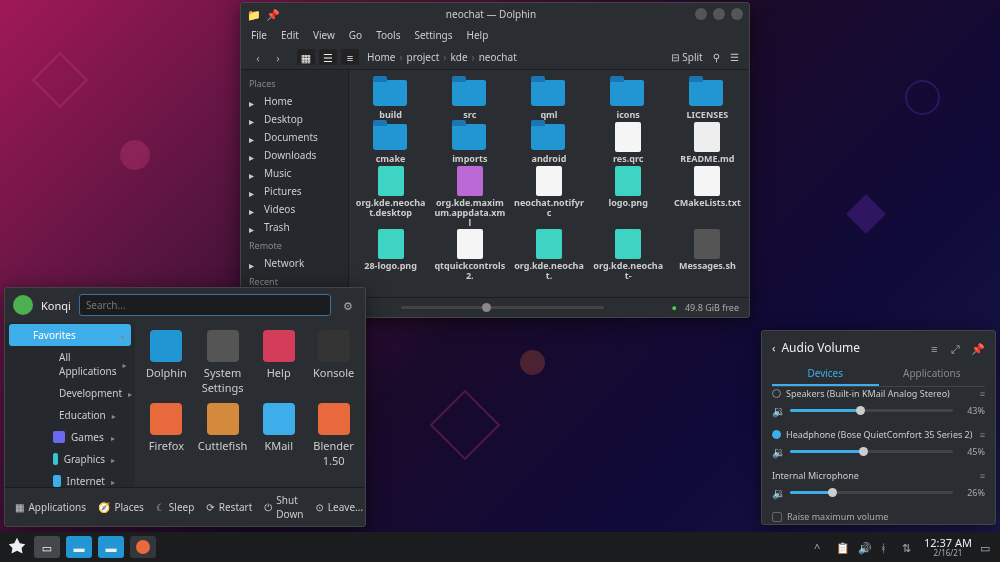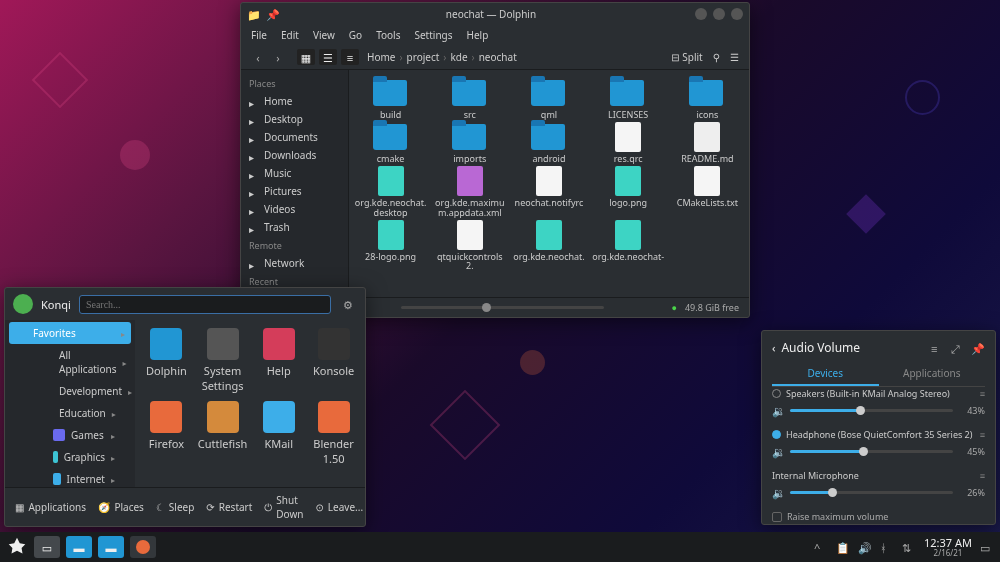--- a/index.html
+++ b/index.html
@@ -25,41 +25,41 @@
 .toolbar .views{display:flex;gap:4px;margin-left:4px;}
 .toolbar .vbtn{width:18px;height:16px;background:#222;border-radius:2px;cursor:pointer;display:flex;align-items:center;justify-content:center;}
 .breadcrumb{display:flex;gap:4px;font-size:10px;color:#ccc;align-items:center;}
 .breadcrumb .sep{color:#666;}
 .toolbar .right{margin-left:auto;display:flex;gap:10px;align-items:center;font-size:10px;color:#ccc;}
 .dolphin-body{display:flex;flex:1;min-height:0;}
 .places{width:108px;background:#25282c;border-right:1px solid #1a1c1e;padding:4px 0;font-size:10px;overflow:hidden;}
 .places .hdr{color:#888;padding:3px 8px 2px;font-size:9px;}
 .places .item{display:flex;align-items:center;gap:5px;padding:2px 8px;color:#ccc;cursor:pointer;}
 .places .item .pi{width:10px;height:10px;display:inline-block;}
-.filegrid{flex:1;padding:8px 4px;display:grid;grid-template-columns:repeat(5,1fr);gap:2px 4px;align-content:start;overflow:hidden;}
+.filegrid{flex:1;padding:8px 4px;display:grid;grid-template-columns:repeat(5,1fr);gap:2px 4px;align-content:start;overflow:hidden;font-weight:bold;}
 .fitem{display:flex;flex-direction:column;align-items:center;text-align:center;cursor:pointer;}
 .fitem .icn{width:36px;height:30px;margin-bottom:2px;position:relative;}
 .folder-icn{width:34px;height:26px;background:#2196d3;border-radius:2px 2px 3px 3px;position:relative;top:2px;}
 .folder-icn:before{content:'';position:absolute;top:-4px;left:0;width:14px;height:6px;background:#1976b3;border-radius:2px 2px 0 0;}
 .file-icn{width:26px;height:30px;background:#e0e0e0;border-radius:2px;position:relative;margin:0 auto;}
 .file-icn.txt{background:#f5f5f5;}
 .file-icn.xml{background:#b968d4;}
 .file-icn.desktop{background:#3dd4c4;}
 .file-icn.png{background:#3dd4c4;}
 .file-icn.sh{background:#555;}
 .file-icn.md{background:#eee;}
 .fitem .lbl{font-size:9px;color:#ccc;word-break:break-all;line-height:1.1;max-width:72px;}
 .statusbar{display:flex;align-items:center;padding:3px 10px;font-size:9px;color:#aaa;border-top:1px solid #1a1c1e;gap:8px;}
 .statusbar .zoom{flex:1;height:3px;background:#444;border-radius:2px;position:relative;margin:0 60px;}
 .statusbar .zoom .hnd{position:absolute;top:-3px;left:40%;width:9px;height:9px;background:#888;border-radius:50%;}
 
 .kickoff{position:absolute;top:287px;left:4px;width:362px;height:240px;background:#2a2e32;border:1px solid #444;border-radius:3px;box-shadow:0 4px 20px rgba(0,0,0,.5);display:flex;flex-direction:column;}
 .ko-top{display:flex;align-items:center;padding:6px 8px;gap:8px;}
 .avatar{width:20px;height:20px;border-radius:50%;background:#4caf50;}
-.ko-search{flex:1;background:#1a1c1e;border:1px solid #3a6ea5;border-radius:3px;padding:3px 6px;color:#888;font-size:10px;font-family:Liberation Serif, serif;}
+.ko-search{flex:1;background:#1a1c1e;border:1px solid #3a6ea5;border-radius:3px;padding:3px 6px;color:#888;font-size:10px;}
 .ko-cfg{width:18px;height:18px;color:#aaa;cursor:pointer;display:flex;align-items:center;justify-content:center;}
 .ko-body{display:flex;flex:1;min-height:0;}
 .ko-cats{width:130px;background:#25282c;padding:2px 0;overflow:hidden;}
 .ko-cat{display:flex;align-items:center;gap:6px;padding:4px 20px;font-size:10px;color:#ccc;cursor:pointer;margin-left:28px;}
 .ko-cat.sel{background:#3daee9;color:#fff;border-radius:3px;margin:0 4px;padding:4px 6px;}
 .ko-cat .ci{width:12px;height:12px;border-radius:2px;}
 .ko-cat .arr{margin-left:auto;color:#888;font-size:8px;}
 .ko-apps{flex:1;padding:8px;display:grid;grid-template-columns:repeat(4,1fr);gap:8px;align-content:start;}
 .ko-app{display:flex;flex-direction:column;align-items:center;gap:3px;cursor:pointer;}
 .ko-app .ai{width:32px;height:32px;border-radius:4px;display:flex;align-items:center;justify-content:center;}
@@ -218,32 +218,32 @@
         <div class="fitem">
           <div class="icn">
             <div class="folder-icn"></div>
           </div>
           <div class="lbl">qml</div>
         </div>
         <div class="fitem">
           <div class="icn">
             <div class="folder-icn"></div>
           </div>
+          <div class="lbl">icons</div>
+        </div>
+        <div class="fitem">
+          <div class="icn">
+            <div class="folder-icn"></div>
+          </div>
           <div class="lbl">LICENSES</div>
         </div>
         <div class="fitem">
           <div class="icn">
             <div class="folder-icn"></div>
           </div>
-          <div class="lbl">icons</div>
-        </div>
-        <div class="fitem">
-          <div class="icn">
-            <div class="folder-icn"></div>
-          </div>
           <div class="lbl">cmake</div>
         </div>
         <div class="fitem">
           <div class="icn">
             <div class="folder-icn"></div>
           </div>
           <div class="lbl">imports</div>
         </div>
         <div class="fitem">
           <div class="icn">
@@ -309,20 +309,26 @@
           <div class="icn">
             <div class="file-icn desktop"></div>
           </div>
           <div class="lbl">org.kde.neochat.</div>
         </div>
         <div class="fitem">
           <div class="icn">
             <div class="file-icn png"></div>
           </div>
           <div class="lbl">org.kde.neochat-</div>
+        </div>
+        <div class="fitem">
+          <div class="icn">
+            <div class="file-icn sh"></div>
+          </div>
+          <div class="lbl">Messages.sh</div>
         </div>
       </div>
   </div>
   <div class="statusbar">
     <span>s, 12 Files (38.7 KiB)</span>
     <span class="zoom">
         <span class="hnd"></span>
       </span>
     <span style="color:#4ad44a">●</span>
       <span>49.8 GiB free</span>

